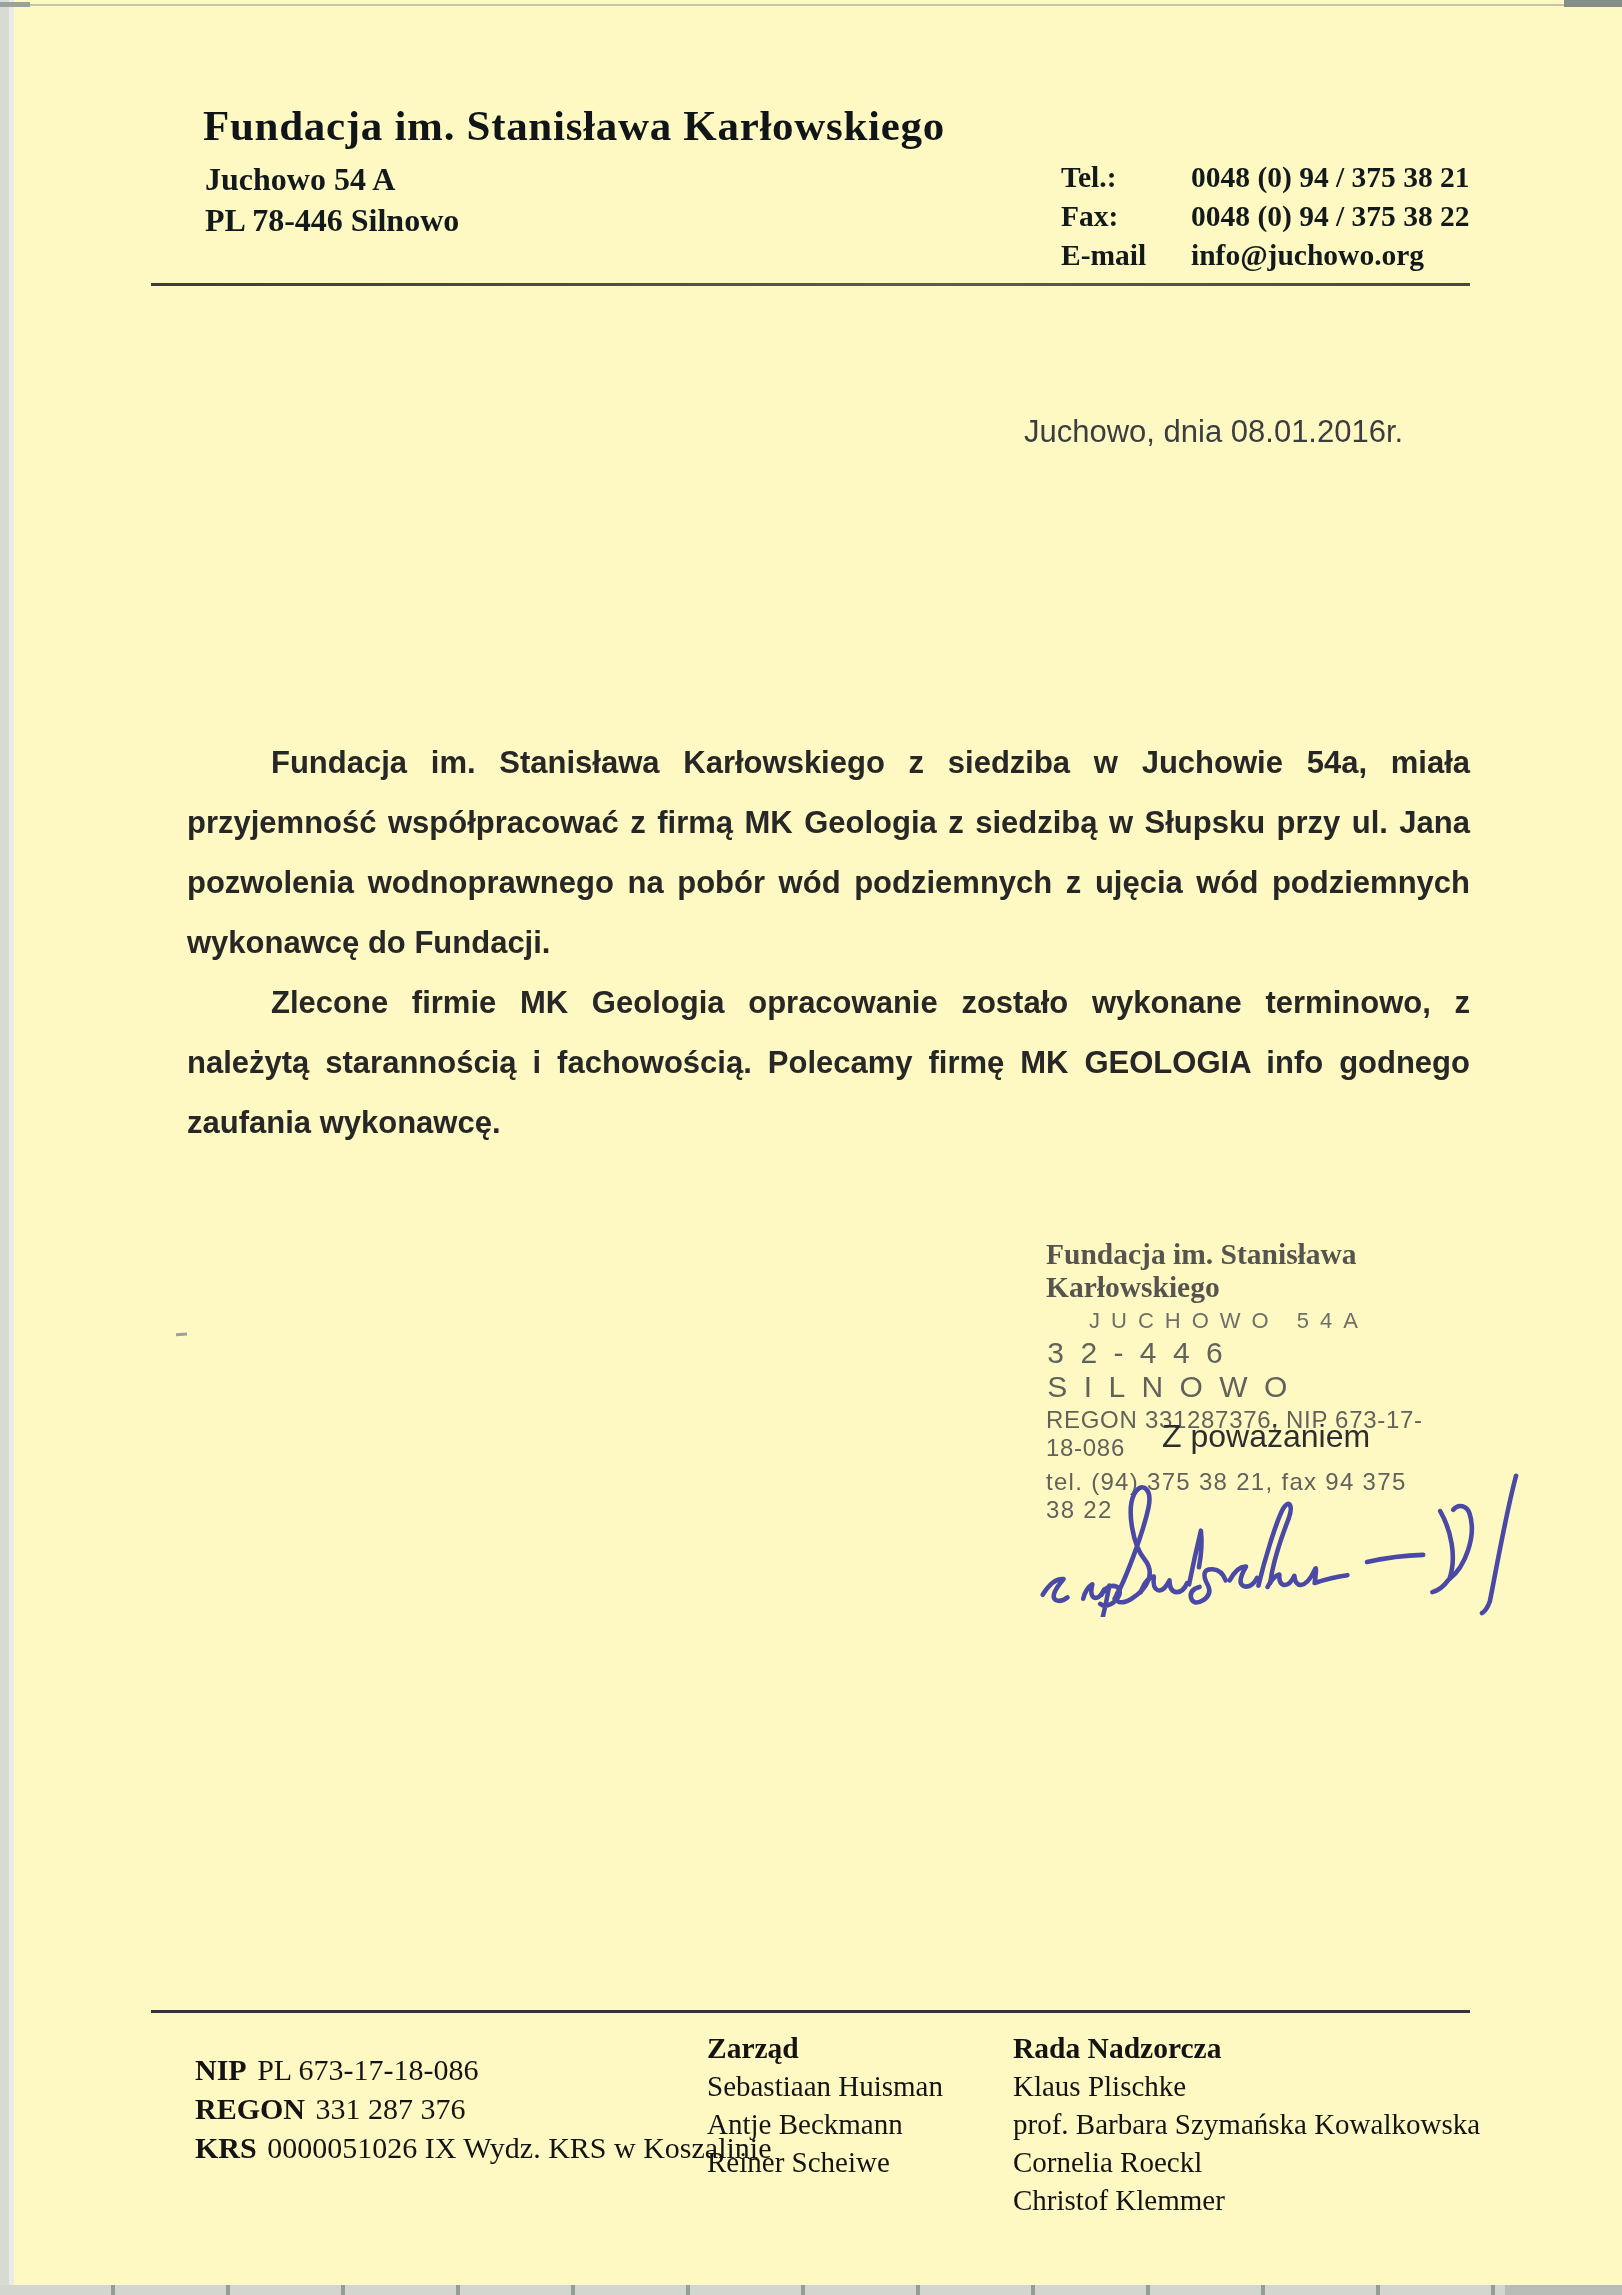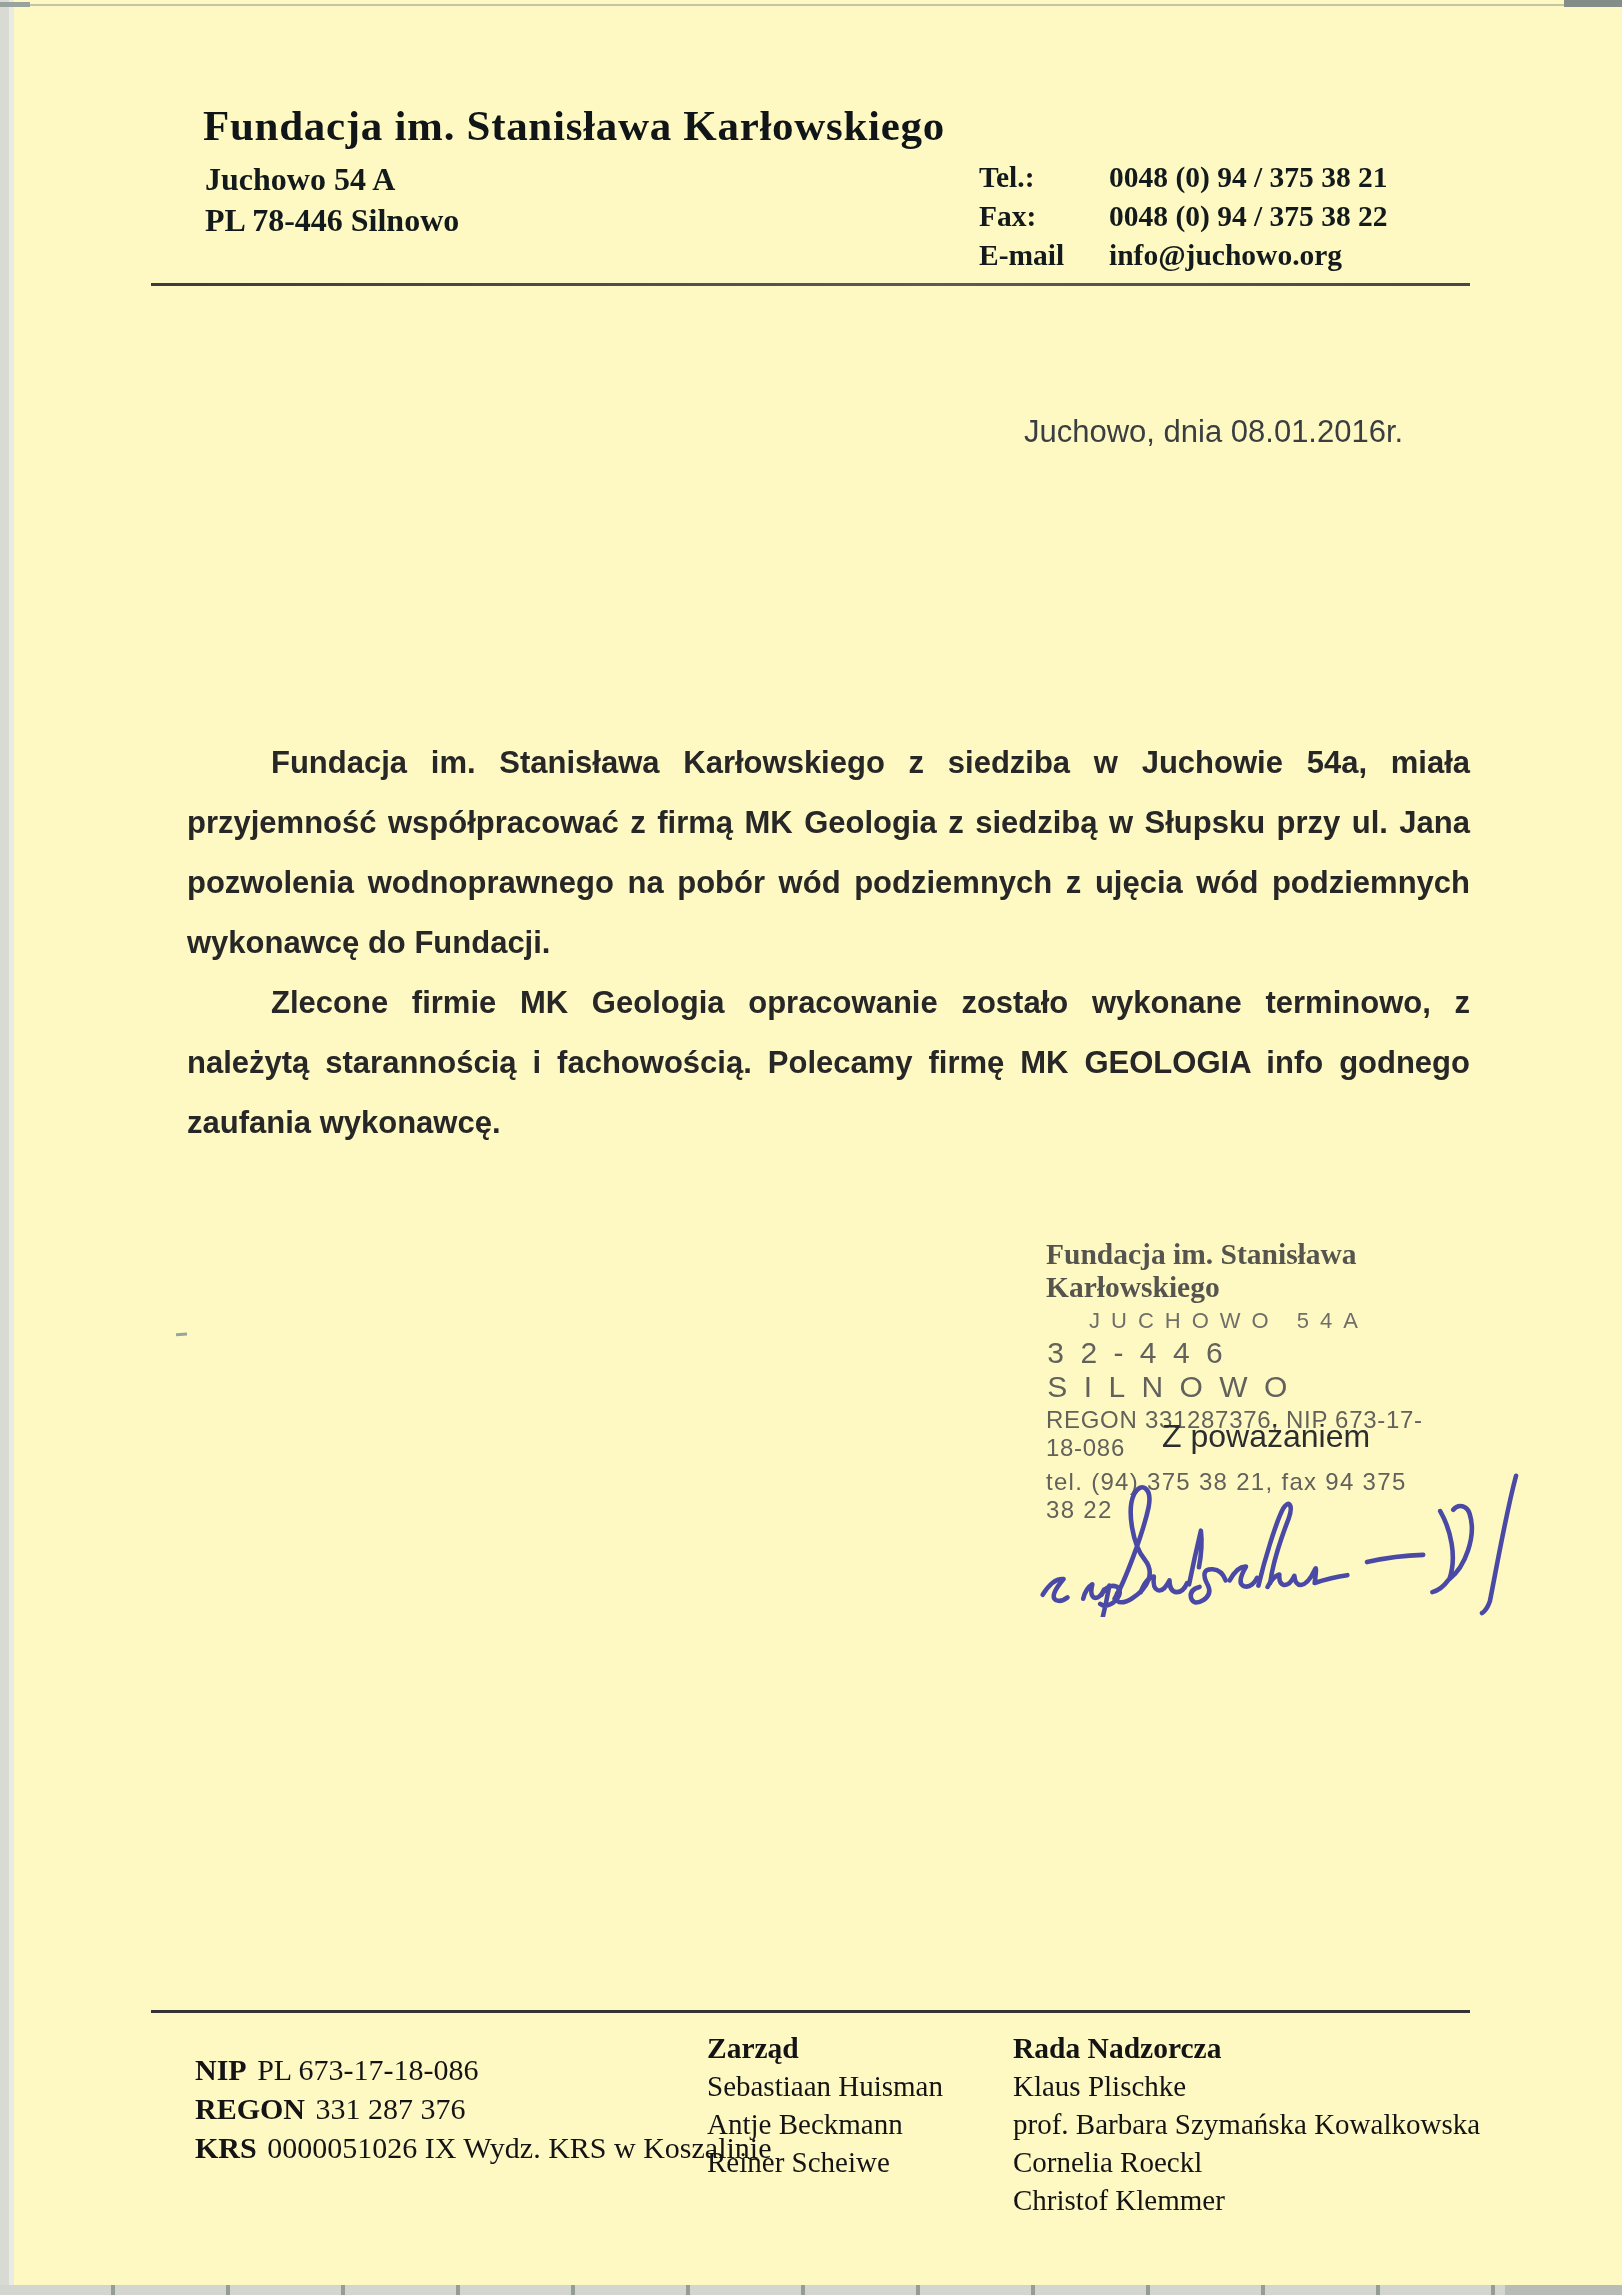--- a/index.html
+++ b/index.html
@@ -22,21 +22,21 @@
   .edge-bottom{position:absolute;left:0;bottom:0;width:100%;height:10.5px;
     background:repeating-linear-gradient(90deg,#d2d6cf 0 111px,#959d97 111px 115px);}
   .edge-bottom-right{position:absolute;right:0;bottom:0;width:118px;height:10.5px;background:#b7bdb6;}
   .speck{position:absolute;left:176px;top:1333px;width:10.5px;height:2.6px;background:#9aa29e;transform:rotate(-4deg);}
 
   
   .org-name{position:absolute;left:203px;top:101px;
     font-size:43px;font-weight:bold;letter-spacing:0.7px;color:#101618;}
   .org-addr1{position:absolute;left:205px;top:161px;font-size:32px;font-weight:bold;color:#131a1c;}
   .org-addr2{position:absolute;left:205px;top:202px;font-size:32px;font-weight:bold;color:#131a1c;}
-  .contacts{position:absolute;left:979px;top:161px;}
+  .contacts{position:absolute;left:1061px;top:161px;}
   .contact-row{height:39px;}
   .contact-label{display:inline-block;width:130px;font-size:29.5px;font-weight:bold;color:#131a1c;}
   .contact-value{font-size:29.5px;font-weight:bold;color:#131a1c;}
   .rule-top{position:absolute;left:151px;top:283px;width:1319px;height:2.6px;
     background:linear-gradient(90deg,#3c3c3c,#5a5a5a 60%,#474747);}
 
   
   .dateline{position:absolute;left:1024px;top:414px;
     font-family:"Liberation Sans", sans-serif;font-size:31px;color:#3a3e40;}
 

